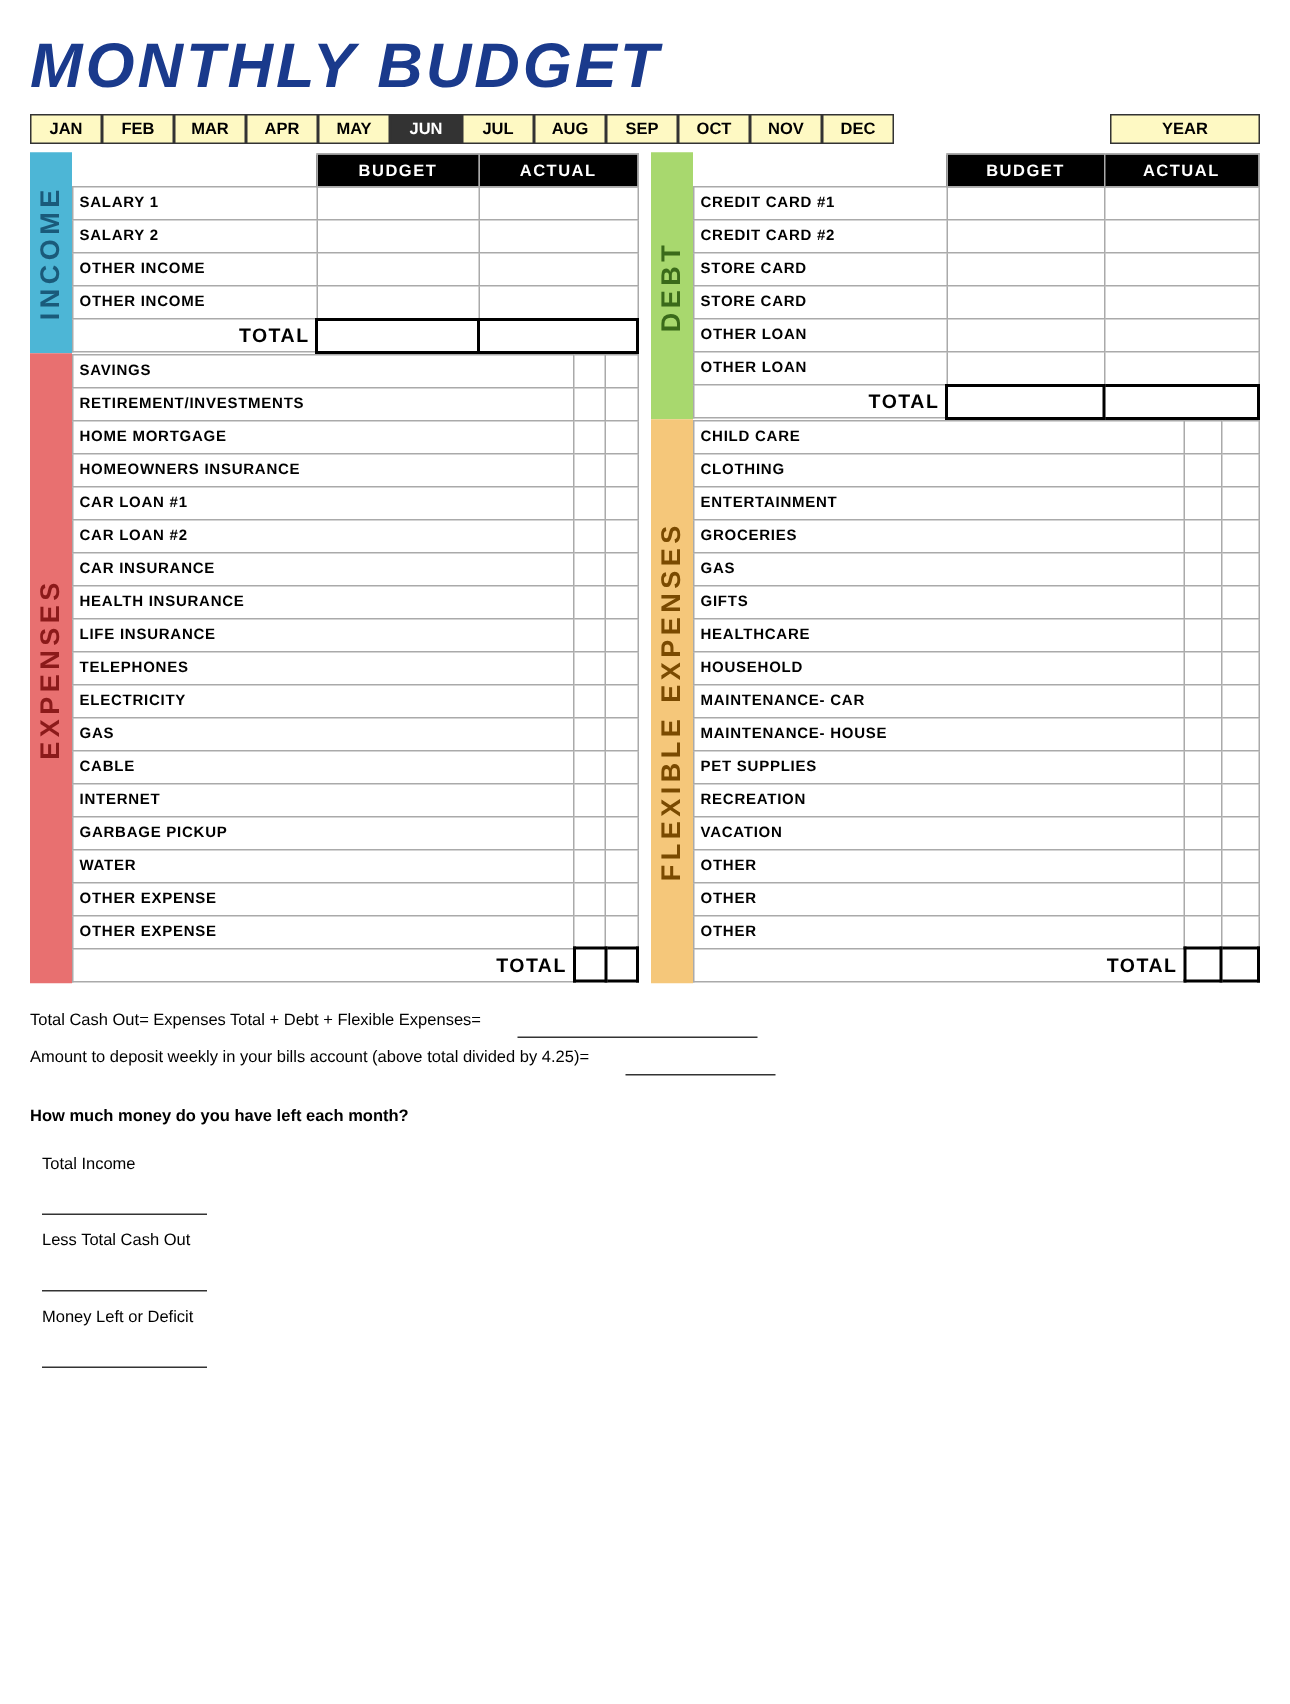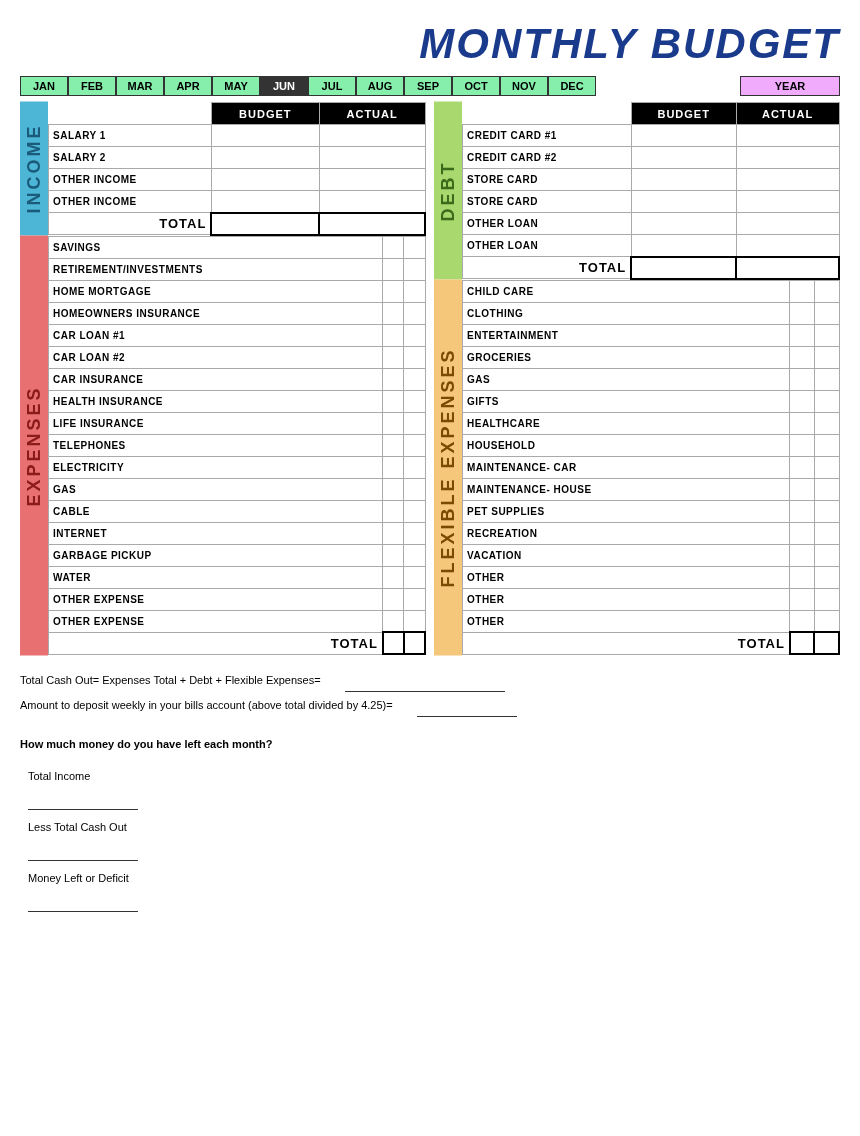--- a/index.html
+++ b/index.html
@@ -6,58 +6,58 @@
     body {
       font-family: Arial, sans-serif;
       background: #fff;
       width: 860px;
       min-height: 1136px;
       padding: 10px 20px 20px 20px;
     }
 
     
     .page-title {
-      text-align: right;
+      text-align: left;
       font-size: 42px;
       font-weight: 900;
       color: #1a3a8c;
       letter-spacing: 2px;
       padding: 10px 0 8px 0;
       font-style: italic;
     }
 
     
     .month-tabs {
       display: flex;
       align-items: center;
       margin-bottom: 6px;
     }
     .month-tab {
       border: 1.5px solid #333;
       padding: 3px 8px;
       font-size: 11px;
       font-weight: bold;
       cursor: pointer;
-      background: #86efac;
+      background: #fef9c3;
       min-width: 48px;
       text-align: center;
     }
     .month-tab.active {
       background: #333;
       color: #fff;
     }
     .month-tab-spacer { flex: 1; }
     .year-tab {
       border: 1.5px solid #333;
       padding: 3px 8px;
       font-size: 11px;
       font-weight: bold;
       min-width: 100px;
       text-align: center;
-      background: #f0abfc;
+      background: #fef9c3;
       margin-left: 41px;
     }
 
     
     .main-grid {
       display: flex;
       gap: 0;
       width: 100%;
     }
 

